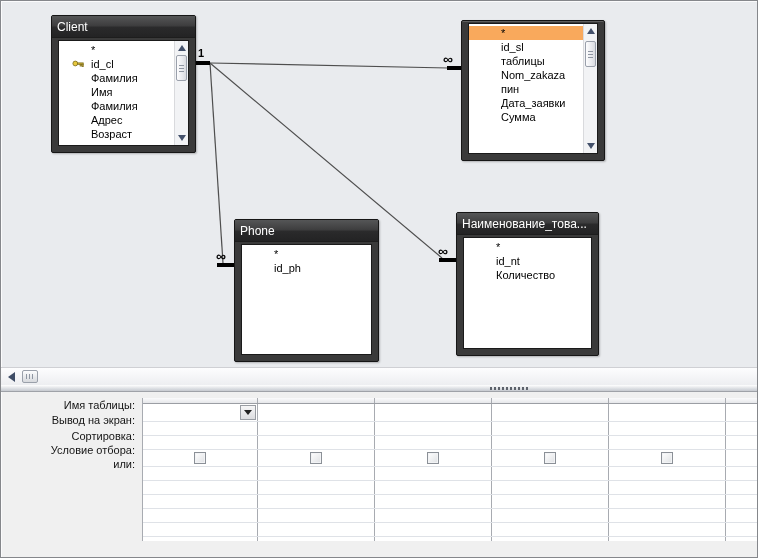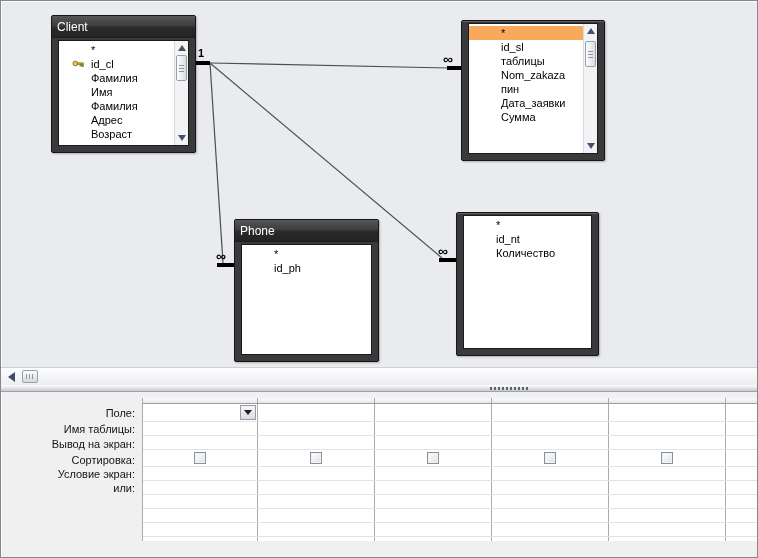--- a/index.html
+++ b/index.html
@@ -218,20 +218,21 @@
       <div class="table-card" style="left: 233px; top: 218px; width: 145px; height: 143px;">
         <div class="table-title">Phone</div>
         <div class="table-body">
           <ul class="field-list">
             <li class="field-row"><span>*</span></li>
             <li class="field-row"><span>id_ph</span></li>
           </ul>
         </div>
       </div>
       <div class="table-card" style="left: 455px; top: 211px; width: 143px; height: 144px;">
+        <div class="table-title">Наименование_това...</div>
         <div class="table-body">
           <ul class="field-list">
             <li class="field-row"><span>*</span></li>
             <li class="field-row"><span>id_nt</span></li>
             <li class="field-row"><span>Количество</span></li>
           </ul>
         </div>
       </div>
     </div>
 
@@ -243,25 +244,24 @@
         <span class="hs-grip"></span>
       </span>
   </div>
 
   <div id="splitter">
     <div id="splitter-dots"></div>
   </div>
 
   <div id="grid-pane">
     <div id="row-labels">
-        <div class="row-label" style="height: 18px; line-height: 18px; margin-top: 6px;">Поле:</div>
         <div class="row-label" style="height: 14px; line-height: 14px;">Имя таблицы:</div>
         <div class="row-label" style="height: 17px; line-height: 17px;">Вывод на экран:</div>
         <div class="row-label" style="height: 14px; line-height: 14px;">Сортировка:</div>
-        <div class="row-label" style="height: 14px; line-height: 14px;">Условие экран:</div>
+        <div class="row-label" style="height: 14px; line-height: 14px;">Условие отбора:</div>
         <div class="row-label" style="height: 14px; line-height: 14px; margin-left: 31px;">или:</div>
       </div>
     <div id="design-grid">
         <div class="grid-header">
           <span class="hdr-cell" style="width: 115px;"></span>
           <span class="hdr-cell" style="width: 117px;"></span>
           <span class="hdr-cell" style="width: 117px;"></span>
           <span class="hdr-cell" style="width: 117px;"></span>
           <span class="hdr-cell" style="width: 117px;"></span>
           <span class="hdr-cell" style="width: 40px;"></span>

